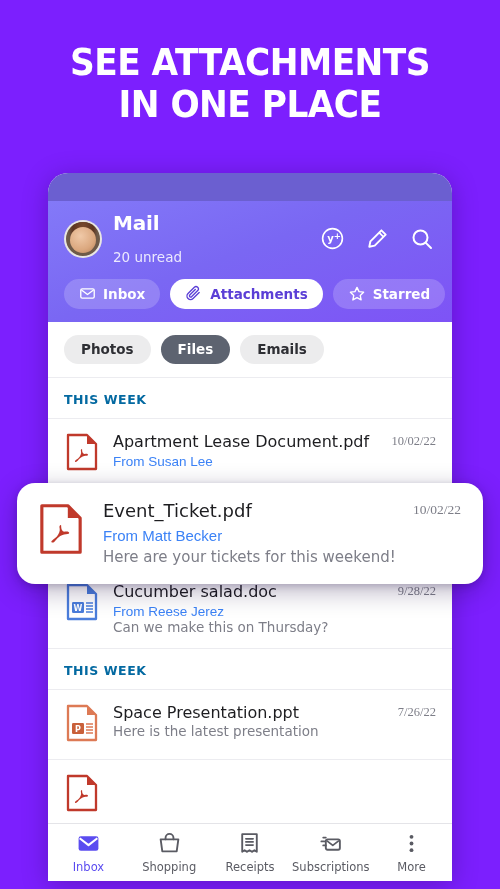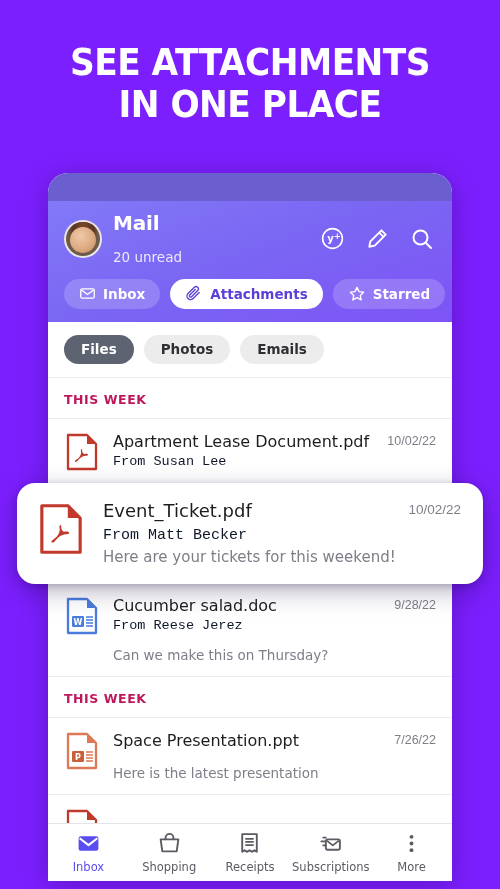--- a/index.html
+++ b/index.html
@@ -104,21 +104,21 @@
     background:#ececed; color:#2e2f34;
     font-size:13.5px; font-weight:700;
     font-family:"DejaVu Sans", sans-serif;
   }
   .ftab.active{ background:#5d6370; color:#ffffff; }
 
   
   .list{ background:#fff; }
   .section{
     padding:14px 16px 11px 16px;
-    color:#be185d; font-size:12.5px; font-weight:700;
+    color:#0369a1; font-size:12.5px; font-weight:700;
     letter-spacing:.55px;
     font-family:"DejaVu Sans", sans-serif;
     border-bottom:1px solid #ececf0;
   }
   .row{
     display:flex; align-items:flex-start;
     padding:13px 16px 13px 18px;
     border-bottom:1px solid #ececf0;
     gap:13px;
   }
@@ -127,28 +127,28 @@
   .rowtop{ display:flex; align-items:flex-start; }
   .fname{
     flex:1 1 auto; min-width:0;
     color:#1d1d20; font-size:16px; line-height:1.25;
     font-family:"DejaVu Sans", sans-serif;
     overflow:hidden; text-overflow:ellipsis; white-space:nowrap;
   }
   .fdate{
     flex:0 0 auto; margin-left:12px; padding-top:2px;
     color:#7d7e88; font-size:12.5px;
+    font-family:Liberation Serif, serif;
+  }
+  .ffrom{
+    color:#3b82f6; font-size:13.5px; margin-top:2px;
     font-family:Liberation Sans, sans-serif;
   }
-  .ffrom{
-    color:#0f172a; font-size:13.5px; margin-top:2px;
-    font-family:Liberation Mono, monospace;
-  }
   .fprev{
-    color:#7d7e88; font-size:13.5px; margin-top:14px;
+    color:#7d7e88; font-size:13.5px; margin-top:0;
     font-family:"DejaVu Sans", sans-serif;
   }
 
   
   .floatcard{
     position:absolute; left:17px; top:483px;
     width:466px;
     background:#ffffff;
     border-radius:18px;
     box-shadow:0 7px 26px rgba(22,0,60,.30), 0 2px 7px rgba(22,0,60,.18);
@@ -257,22 +257,22 @@
             <path d="M12 3.2l2.7 5.6 6.1.8-4.5 4.3 1.2 6-5.5-3-5.5 3 1.2-6L3.2 9.6l6.1-.8z" fill="none" stroke="#fff" stroke-width="1.8" stroke-linejoin="round"></path>
           </svg>
         </span>
         <span>Starred</span>
       </div>
 
     </div>
   </div>
 
   <div class="filters">
+    <div class="ftab">Photos</div>
     <div class="ftab active">Files</div>
-    <div class="ftab">Photos</div>
     <div class="ftab">Emails</div>
   </div>
 
   <div class="list">
 
     <div class="section">THIS WEEK</div>
 
     <div class="row">
       <div class="fileicon">
         <svg width="32" height="38" viewBox="0 0 32 38">

